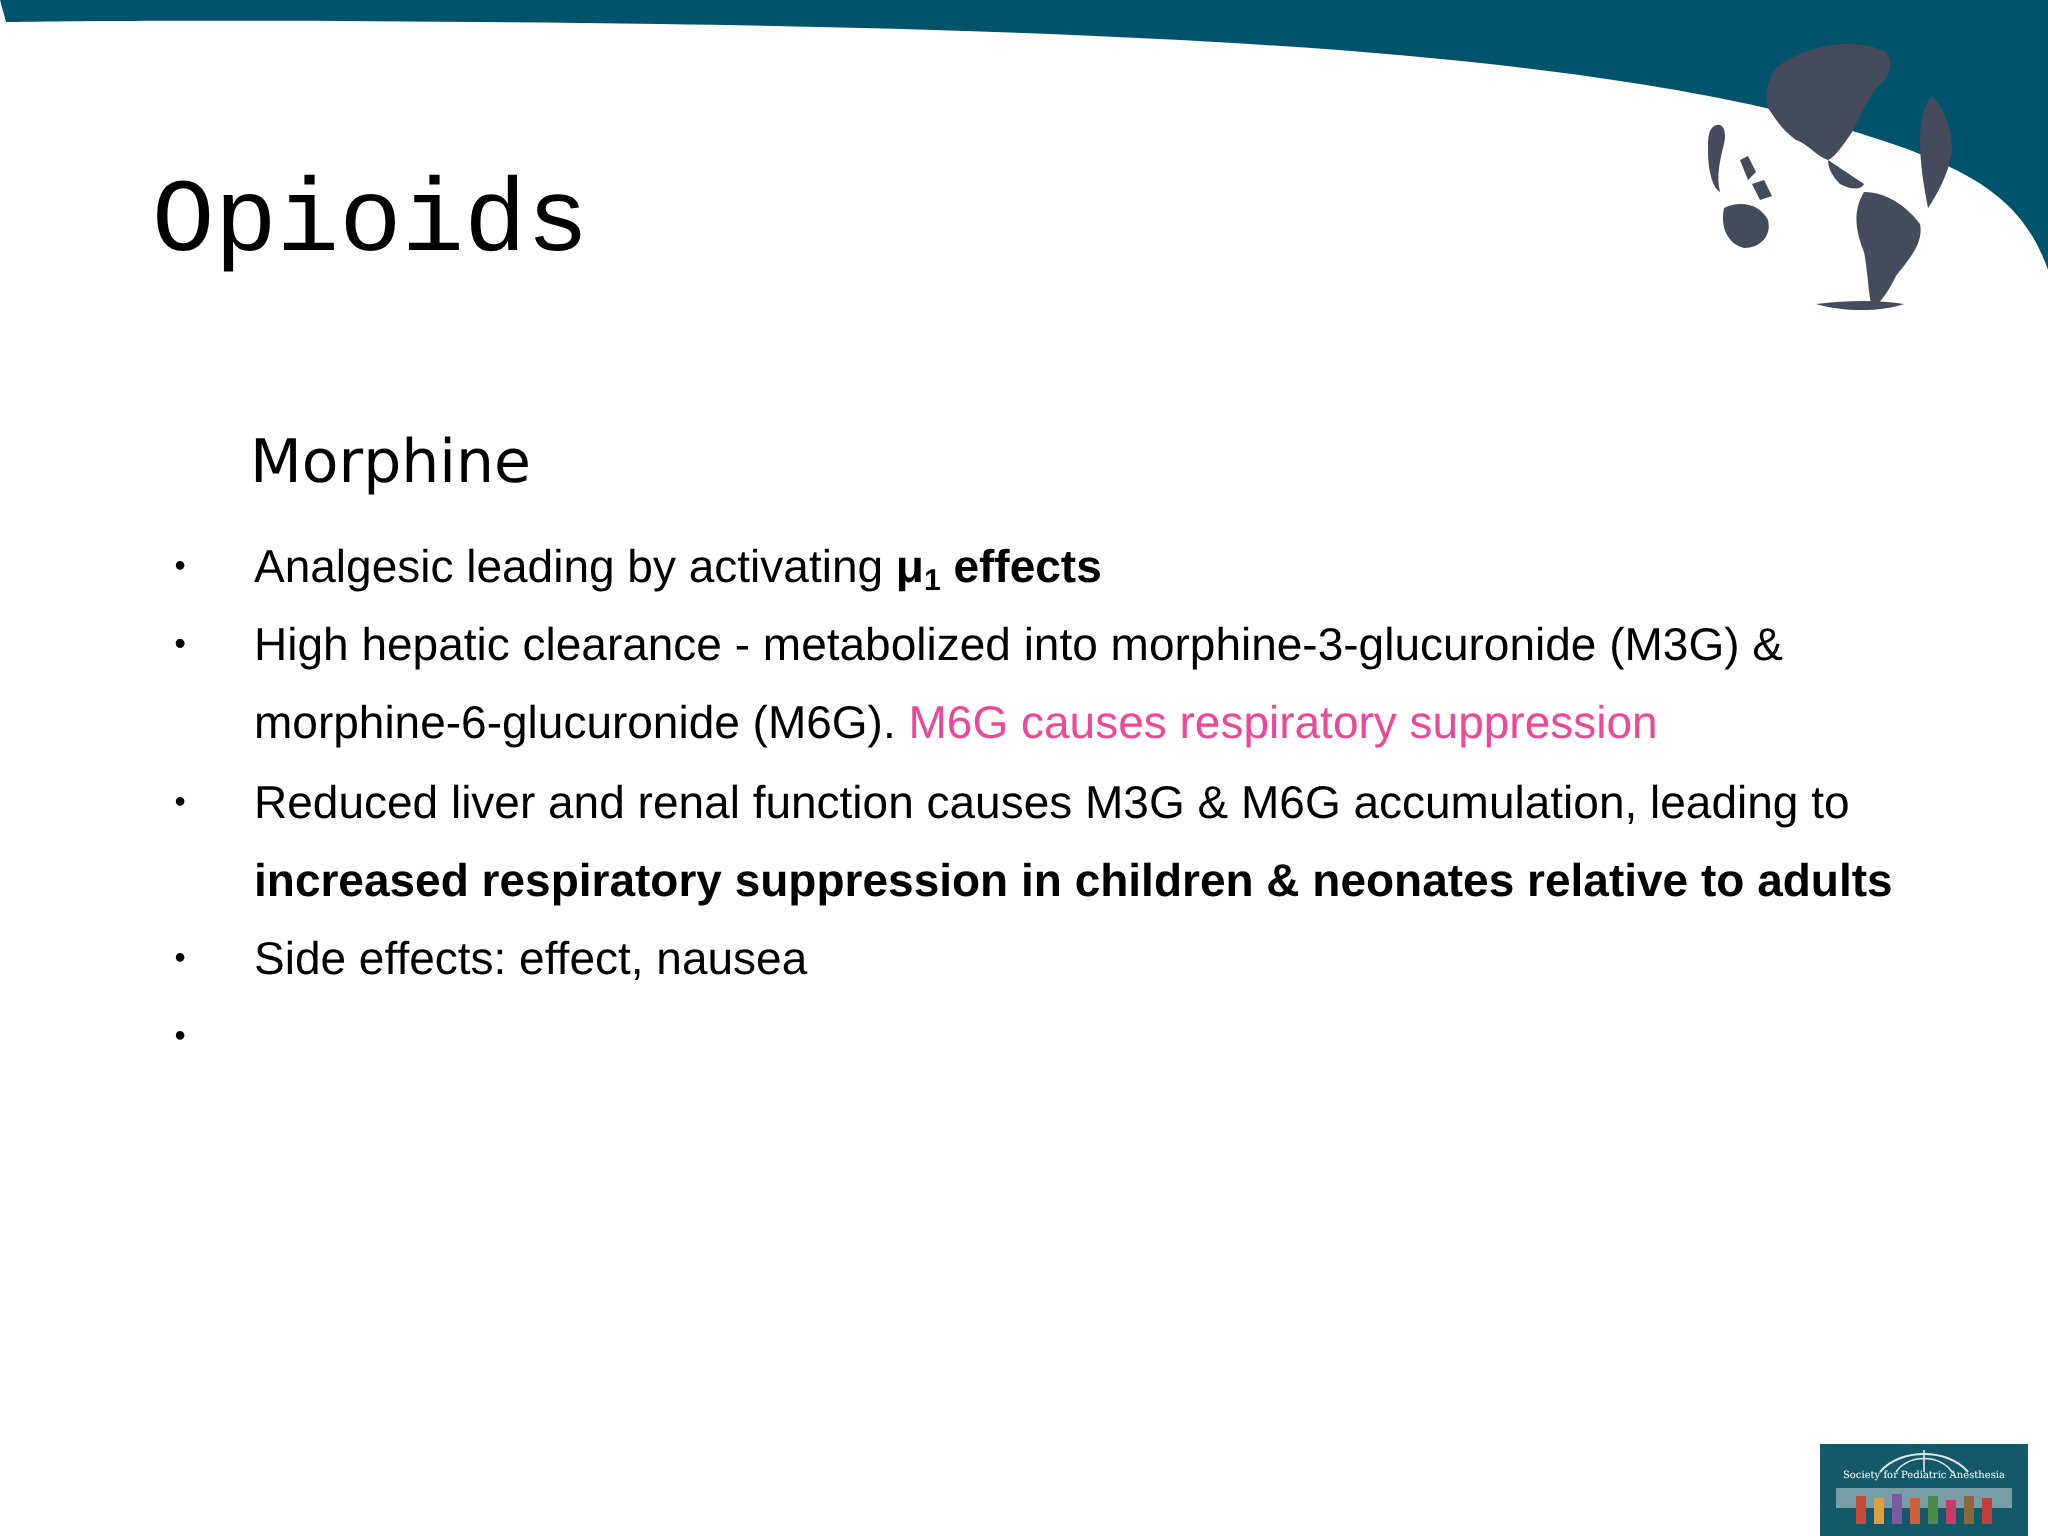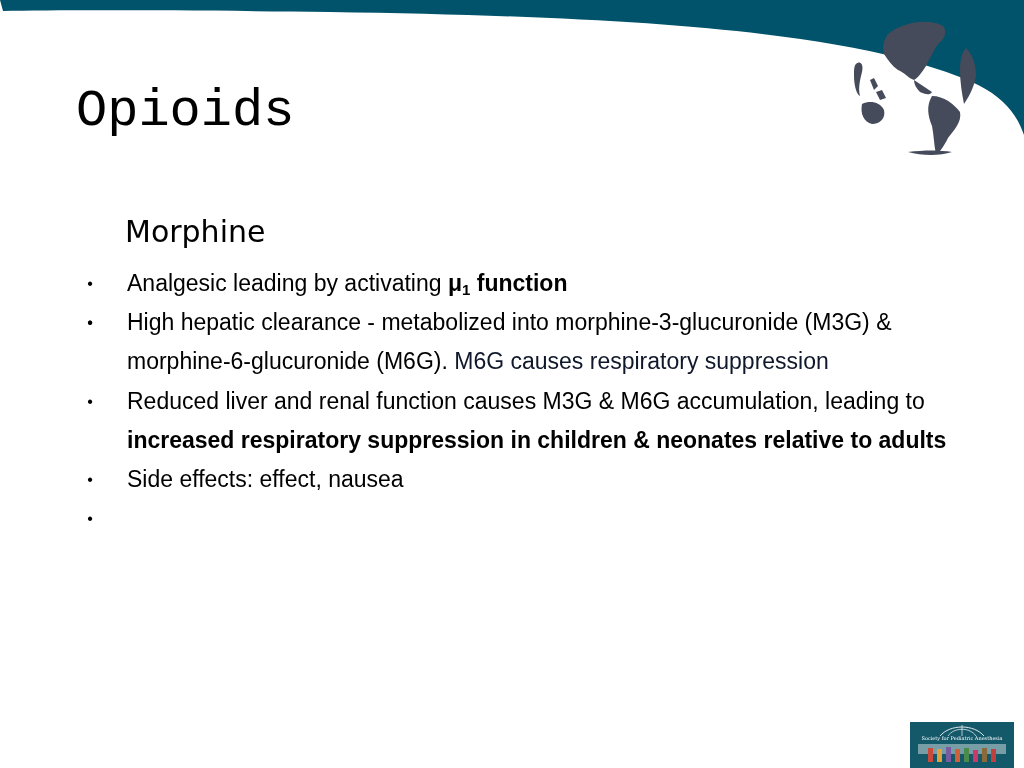--- a/index.html
+++ b/index.html
@@ -26,21 +26,21 @@
       position: absolute; left: 84px; top: 264px; width: 880px;
       margin: 0; padding: 0; list-style: none;
       font-size: 23px; line-height: 39.2px;
       font-family: "Liberation Sans", sans-serif;
     }
     .bullets li { position: relative; padding-left: 43px; }
     .bullets li .dot {
       position: absolute; left: 0; top: 0; width: 12px; text-align: center;
       font-size: 16px;
     }
-    .red { color: #0f172a; text-align: right; }
+    .red { color: #ec4899; text-align: right; }
     .b { font-weight: bold; }
     sub { font-size: 15px; line-height: 0; vertical-align: -4px; font-weight: bold; }
     .logo {
       position: absolute; left: 910px; top: 722px; width: 104px; height: 46px;
       background: #14596a;
     }
     .logo-text {
       position: absolute; left: 0; top: 13px; width: 104px; text-align: center;
       color: #ffffff; font-size: 5px; line-height: 6px;
       font-family: "DejaVu Serif", serif;
@@ -74,21 +74,21 @@
   </g>
 </svg>
 
 <div class="title">Opioids</div>
 
 <div class="subtitle">Morphine</div>
 
 <ul class="bullets">
   <li>
     <span class="dot">•</span>
-    <span>Analgesic leading by activating </span><span class="b">μ</span><sub>1</sub><span class="b"> function</span>
+    <span>Analgesic leading by activating </span><span class="b">μ</span><sub>1</sub><span class="b"> effects</span>
   </li>
   <li>
     <span class="dot">•</span>
   </li>
   <li>
     <span class="dot">•</span>
     <span>High hepatic clearance - metabolized into morphine-3-glucuronide (M3G) &amp; morphine-6-glucuronide (M6G). </span><span class="red">M6G causes respiratory suppression</span>
   </li>
   <li>
     <span class="dot">•</span>

